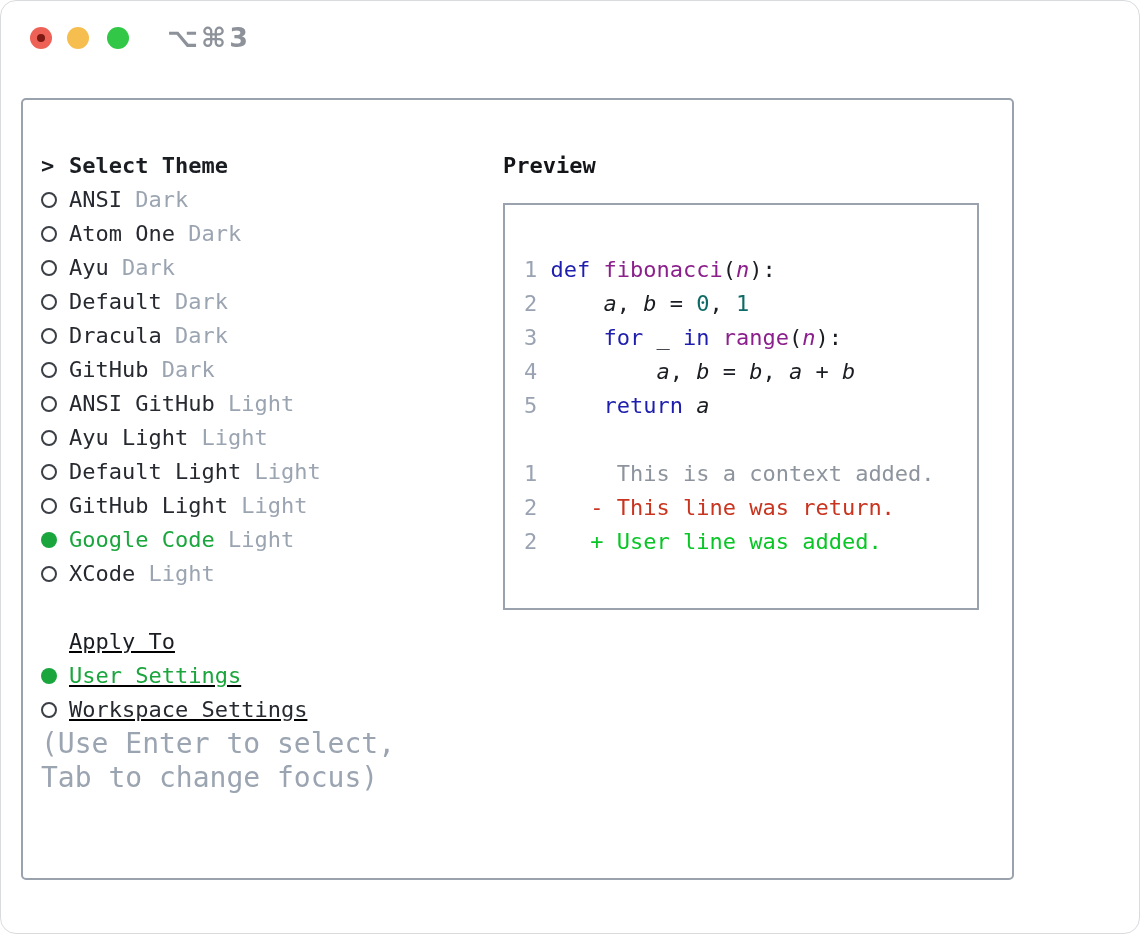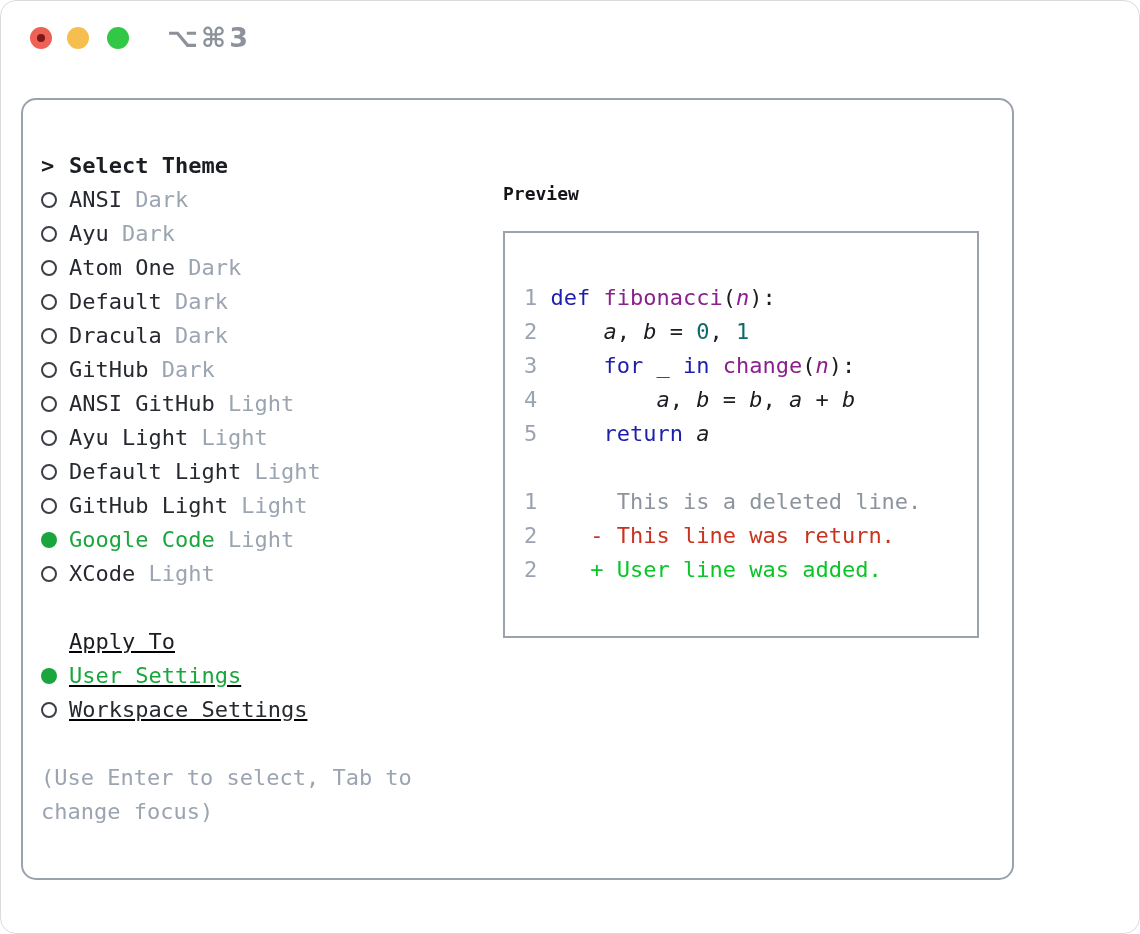--- a/index.html
+++ b/index.html
@@ -29,46 +29,46 @@
   }
   .light.yellow{left:66px;background:var(--traffic_yellow);}
   .light.green{left:106px;background:var(--traffic_green);}
   .win-title{
     position:absolute;left:166px;top:21px;font-size:27px;font-weight:bold;
     color:#8d929a;letter-spacing:3px;font-family:"DejaVu Sans",sans-serif;
   }
   
   .panel{
     position:absolute;left:20px;top:97px;width:993px;height:782px;
-    border:2px solid var(--border_gray);border-radius:15px;box-sizing:border-box;
+    border:2px solid var(--border_gray);border-radius:5px;box-sizing:border-box;
     background:#fff;
   }
   .list-col{position:absolute;left:18px;top:49px;width:442px;}
   .row{height:34px;line-height:34px;font-size:22px;color:var(--text_black);white-space:pre;}
   .marker{display:inline-block;width:28px;}
   .bold{font-weight:bold;}
   .ring{
     display:inline-block;width:12px;height:12px;border-radius:50%;
     border:2px solid #3b3f46;box-sizing:content-box;vertical-align:-1px;
   }
   .dotsel{
     display:inline-block;width:16px;height:16px;border-radius:50%;
     background:var(--selected_green);vertical-align:-1px;
   }
   .theme-name{color:#26292f;}
   .theme-name.sel{color:var(--selected_green);}
   .variant{color:var(--muted_gray);}
   .apply-section{margin-top:34px;text-decoration:underline;}
   .help{
-    margin-top:34px;width:400px;font-size:22px;line-height:34px;
+    width:400px;font-size:28px;line-height:34px;
     color:var(--muted_gray);white-space:normal;
   }
   
   .preview-col{position:absolute;left:480px;top:49px;width:500px;}
-  .preview-header{font-size:18px;line-height:34px;font-weight:bold;color:#131519;margin-top:28px;}
+  .preview-header{font-size:22px;line-height:34px;font-weight:bold;color:#131519;}
   .preview-box{
     margin-top:20px;width:476px;height:407px;box-sizing:border-box;
     border:2px solid var(--border_gray);background:#fff;
     padding:48px 0 0 19px;overflow:hidden;
   }
   .cl{height:34px;line-height:34px;font-size:22px;white-space:pre;}
   .ln{color:var(--line_number_gray);}
   .kw{color:var(--keyword_blue);}
   .fn{color:var(--function_purple);}
   .nm{color:var(--number_teal);}
@@ -91,22 +91,22 @@
     <div class="win-title">⌥⌘3</div>
   </div>
 
   <div class="panel">
 
     <div class="list-col">
       <div class="row bold"><span class="marker">&gt;</span><span>Select Theme</span></div>
 
       <div id="theme-items">
           <div class="row"><span class="marker"><span class="ring"></span></span><span class="theme-name">ANSI</span><span class="variant"> Dark</span></div>
+          <div class="row"><span class="marker"><span class="ring"></span></span><span class="theme-name">Atom One</span><span class="variant"> Dark</span></div>
           <div class="row"><span class="marker"><span class="ring"></span></span><span class="theme-name">Ayu</span><span class="variant"> Dark</span></div>
-          <div class="row"><span class="marker"><span class="ring"></span></span><span class="theme-name">Atom One</span><span class="variant"> Dark</span></div>
           <div class="row"><span class="marker"><span class="ring"></span></span><span class="theme-name">Default</span><span class="variant"> Dark</span></div>
           <div class="row"><span class="marker"><span class="ring"></span></span><span class="theme-name">Dracula</span><span class="variant"> Dark</span></div>
           <div class="row"><span class="marker"><span class="ring"></span></span><span class="theme-name">GitHub</span><span class="variant"> Dark</span></div>
           <div class="row"><span class="marker"><span class="ring"></span></span><span class="theme-name">ANSI GitHub</span><span class="variant"> Light</span></div>
           <div class="row"><span class="marker"><span class="ring"></span></span><span class="theme-name">Ayu Light</span><span class="variant"> Light</span></div>
           <div class="row"><span class="marker"><span class="ring"></span></span><span class="theme-name">Default Light</span><span class="variant"> Light</span></div>
           <div class="row"><span class="marker"><span class="ring"></span></span><span class="theme-name">GitHub Light</span><span class="variant"> Light</span></div>
           <div class="row"><span class="marker"><span class="dotsel"></span></span><span class="theme-name sel">Google Code</span><span class="variant"> Light</span></div>
           <div class="row"><span class="marker"><span class="ring"></span></span><span class="theme-name">XCode</span><span class="variant"> Light</span></div>
         </div>
@@ -121,27 +121,27 @@
 
       <div class="help">(Use Enter to select, Tab to change focus)</div>
     </div>
 
     <div class="preview-col">
       <div class="preview-header">Preview</div>
       <div class="preview-box">
         <div id="code-lines">
             <div class="cl"><span class="ln">1</span><span class="pl"> </span><span class="kw">def</span><span class="pl"> </span><span class="fn">fibonacci</span><span class="pl">(</span><span class="pr">n</span><span class="pl">):</span></div>
             <div class="cl"><span class="ln">2</span><span class="pl"> </span><span class="pl">    </span><span class="vr">a</span><span class="pl">, </span><span class="vr">b</span><span class="pl"> = </span><span class="nm">0</span><span class="pl">, </span><span class="nm">1</span></div>
-            <div class="cl"><span class="ln">3</span><span class="pl"> </span><span class="pl">    </span><span class="kw">for</span><span class="pl"> _ </span><span class="kw">in</span><span class="pl"> </span><span class="fn">change</span><span class="pl">(</span><span class="pr">n</span><span class="pl">):</span></div>
+            <div class="cl"><span class="ln">3</span><span class="pl"> </span><span class="pl">    </span><span class="kw">for</span><span class="pl"> _ </span><span class="kw">in</span><span class="pl"> </span><span class="fn">range</span><span class="pl">(</span><span class="pr">n</span><span class="pl">):</span></div>
             <div class="cl"><span class="ln">4</span><span class="pl"> </span><span class="pl">        </span><span class="vr">a</span><span class="pl">, </span><span class="vr">b</span><span class="pl"> = </span><span class="vr">b</span><span class="pl">, </span><span class="vr">a</span><span class="pl"> + </span><span class="vr">b</span></div>
             <div class="cl"><span class="ln">5</span><span class="pl"> </span><span class="pl">    </span><span class="kw">return</span><span class="pl"> </span><span class="vr">a</span></div>
           </div>
         <div class="cl"> </div>
         <div id="diff-lines">
-            <div class="cl"><span class="ln">1</span><span class="ctx">      This is a deleted line.</span></div>
+            <div class="cl"><span class="ln">1</span><span class="ctx">      This is a context added.</span></div>
             <div class="cl"><span class="ln">2</span><span class="del">    - This line was return.</span></div>
             <div class="cl"><span class="ln">2</span><span class="add">    + User line was added.</span></div>
           </div>
       </div>
     </div>
 
   </div>
 </div>
 
 </body></html>

